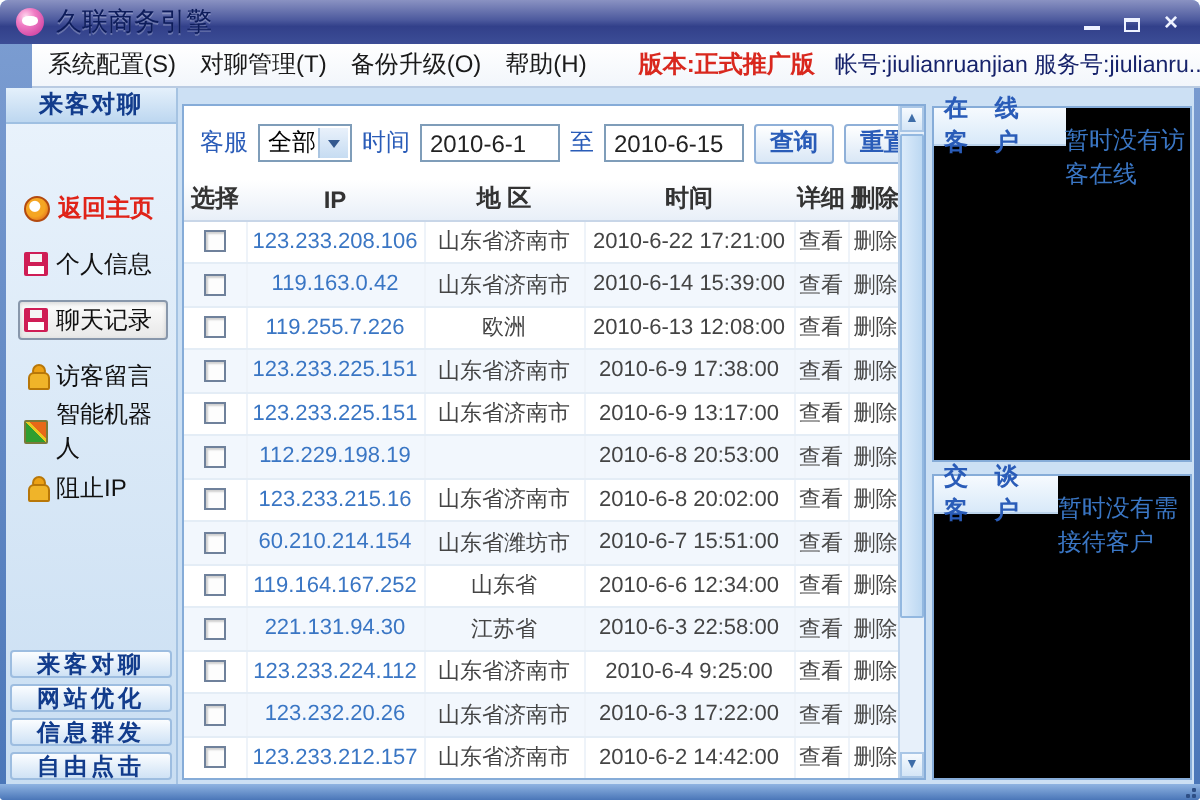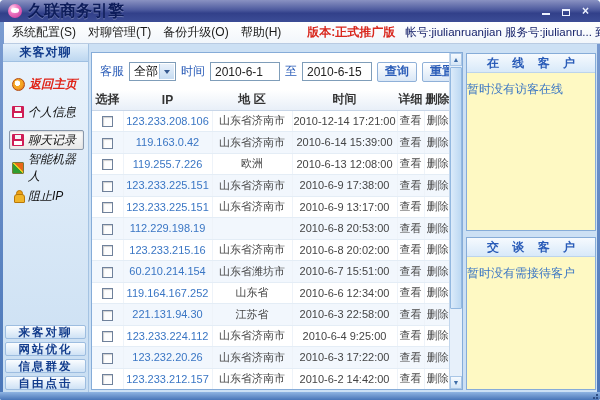--- a/index.html
+++ b/index.html
@@ -11,46 +11,46 @@
 
   
   .titlebar { position:absolute; top:0; left:0; right:0; height:22px;
     background:linear-gradient(#8a92c2 0%, #4d5a9e 45%, #32408a 60%, #3c4d96 100%);
     border-radius:4px 4px 0 0; display:flex; align-items:center; padding:0 6px; }
   .logo { width:14px; height:14px; border-radius:50%; margin:0 6px 0 2px;
     background:radial-gradient(circle at 35% 30%, #ffd9ef 0%, #f07cc4 35%, #c42f96 100%);
     position:relative; flex:0 0 auto; }
   .logo::after { content:""; position:absolute; left:3px; top:4px; width:8px; height:5px;
     background:#fff; border-radius:50% 50% 60% 60%; }
-  .title-text { color:#0d1c5a; font-weight:bold; font-size:16px; text-shadow:0 1px 0 rgba(255,255,255,.25); }
+  .title-text { color:#0d1c5a; font-weight:normal; font-size:13px; text-shadow:0 1px 0 rgba(255,255,255,.25); }
   .win-controls { margin-left:auto; display:flex; gap:7px; align-items:center; padding-right:2px; }
   .win-btn { width:13px; height:12px; display:flex; align-items:flex-end; justify-content:center;
     color:#eef2ff; cursor:default; }
   .glyph-min { width:8px; height:2px; background:#eef2ff; margin-bottom:2px; }
   .glyph-max { width:8px; height:7px; border:1.5px solid #eef2ff; border-top-width:2.5px; margin-bottom:1px; }
   .glyph-close { font-size:12px; line-height:12px; font-weight:bold; }
 
   
-  .menubar { position:absolute; top:22px; left:4px; right:0; height:22px;
+  .menubar { position:absolute; top:22px; left:16px; right:0; height:22px;
     background:linear-gradient(#ffffff,#f2f6fb); border-bottom:1px solid #b9cbe2;
     display:flex; align-items:center; padding:0 8px; white-space:nowrap; }
   .menu-item { color:#1a1a1a; margin-right:12px; cursor:default; }
   .version-label { color:#d9281e; font-weight:bold; margin-left:14px; margin-right:10px; }
   .account-info { color:#17236b; margin-left:auto; font-size:11.5px; }
 
   
   .body { position:absolute; top:44px; left:3px; right:3px; bottom:8px; background:#cce0f4; }
 
   
   .sidebar { position:absolute; left:0; top:0; bottom:0; width:86px;
     background:linear-gradient(#eaf3fc,#c9def2); border-right:1px solid #a5c3e2; }
   .sidebar-header { height:18px; background:linear-gradient(#e4f0fb,#bdd7f0);
     border-bottom:1px solid #9fc0e2; color:#123c8c; font-weight:bold;
     display:flex; align-items:center; justify-content:center; letter-spacing:1px; }
-  .side-items { padding-top:4px;font-style:italic; }
+  .side-items { padding-top:24px; }
   .side-item { display:flex; align-items:center; gap:4px; height:20px; margin:8px 4px 0 6px;
     padding:0 2px; cursor:pointer; border:1px solid transparent; border-radius:2px; color:#101010; }
   .side-item.selected { background:linear-gradient(#fdfdfd,#e8e8e8); border:1px solid #8897ab;
     box-shadow:inset 0 1px 2px rgba(0,0,0,.15); }
   .side-item.home { color:#e02318; font-weight:bold; }
   .icon { flex:0 0 auto; display:inline-block; }
   .icon-home { width:13px; height:13px; border-radius:50%;
     background:radial-gradient(circle at 40% 38%, #ffffff 0 2.5px, #f5a623 3px 5px, #d9541a 100%);
     border:1px solid #b34a10; }
   .icon-floppy { width:12px; height:12px; background:#cf1d55; border-radius:1px; position:relative; }
@@ -110,21 +110,21 @@
   .scroll-btn { position:absolute; left:0; right:0; height:13px;
     background:linear-gradient(#f6fafe,#d4e5f6); border:1px solid #a9c6e6;
     display:flex; align-items:center; justify-content:center; font-size:7px; color:#3e6da8; cursor:pointer; }
   .scroll-btn.up { top:0; } .scroll-btn.down { bottom:0; }
   .scroll-thumb { position:absolute; left:0; right:0; top:14px; height:72%;
     background:linear-gradient(90deg,#dcebfa,#bcd8f2); border:1px solid #93b8e0; border-radius:1px; cursor:pointer; }
 
   
   .right-col { position:absolute; left:463px; right:1px; top:9px; bottom:2px;
     display:flex; flex-direction:column; gap:6px; }
-  .panel { background:#fef9c3; border:1px solid #86acd8; display:flex; flex-direction:column; }
+  .panel { background:#000000; border:1px solid #86acd8; display:flex; flex-direction:row; }
   .panel-online { height:178px; flex:0 0 auto; }
   .panel-chat { flex:1; }
   .panel-header { height:19px; background:linear-gradient(#f6fafe,#d8e9f9);
     border-bottom:1px solid #bcd4ec; color:#2a5cb8; font-weight:bold; letter-spacing:5px;
     display:flex; align-items:center; justify-content:center; padding-left:5px; }
   .panel-empty { color:#3a76c4; text-align:left; padding-top:8px; font-size:12px; }
 
   
   .bottom-strip { position:absolute; left:0; right:0; bottom:0; height:8px;
     background:linear-gradient(#8fb4e2,#4a76b8); }
@@ -171,20 +171,24 @@
           <span class="icon icon-home"></span>
           <span>返回主页</span>
         </div>
         <div class="side-item">
           <span class="icon icon-floppy"></span>
           <span>个人信息</span>
         </div>
         <div class="side-item selected">
           <span class="icon icon-floppy"></span>
           <span>聊天记录</span>
+        </div>
+        <div class="side-item">
+          <span class="icon icon-person"></span>
+          <span>访客留言</span>
         </div>
         <div class="side-item">
           <span class="icon icon-robot"></span>
           <span>智能机器人</span>
         </div>
         <div class="side-item">
           <span class="icon icon-person"></span>
           <span>阻止IP</span>
         </div>
       </div>
@@ -223,21 +227,21 @@
               <th class="c-time">时间</th>
               <th class="c-view">详细</th>
               <th class="c-del">删除</th>
             </tr>
           </thead>
           <tbody>
               <tr>
                 <td class="c-sel"><span class="checkbox"></span></td>
                 <td class="c-ip"><span class="ip-link">123.233.208.106</span></td>
                 <td class="c-region">山东省济南市</td>
-                <td class="c-time">2010-12-14 17:21:00</td>
+                <td class="c-time">2010-6-22 17:21:00</td>
                 <td class="c-view"><span class="action-link">查看</span></td>
                 <td class="c-del"><span class="action-link">删除</span></td>
               </tr>
               <tr class="alt">
                 <td class="c-sel"><span class="checkbox"></span></td>
                 <td class="c-ip"><span class="ip-link">119.163.0.42</span></td>
                 <td class="c-region">山东省济南市</td>
                 <td class="c-time">2010-6-14 15:39:00</td>
                 <td class="c-view"><span class="action-link">查看</span></td>
                 <td class="c-del"><span class="action-link">删除</span></td>

